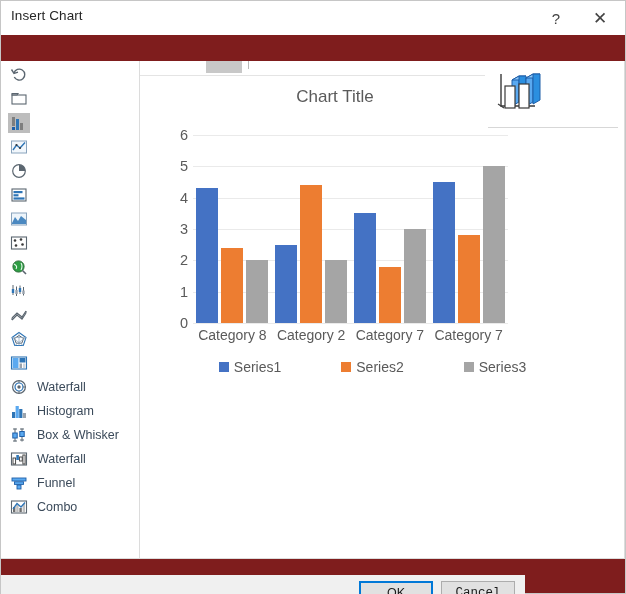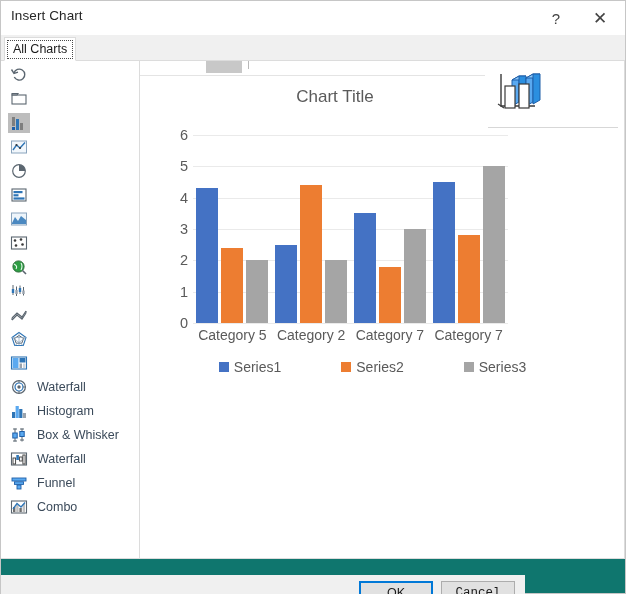--- a/index.html
+++ b/index.html
@@ -7,21 +7,21 @@
     margin: 0; padding: 0;
     width: 626px; height: 594px;
     overflow: hidden;
     background: #ffffff;
     font-family: "Liberation Sans", sans-serif;
   }
 
   #dialog {
     position: relative;
     width: 626px; height: 594px;
-    background: #0f766e;
+    background: #7f1d1d;
     border: 1px solid #c6c6c6;
   }
 
   
   #titlebar {
     position: absolute; left: 0; top: 0;
     width: 624px; height: 34px;
     background: #ffffff;
   }
   #dialog-title {
@@ -233,26 +233,20 @@
 <body>
 
 <div id="dialog">
 
   <div id="titlebar">
     <div id="dialog-title">Insert Chart</div>
     <div id="help-btn" class="title-btn">?</div>
     <div id="close-btn" class="title-btn">✕</div>
   </div>
 
-  <div id="tabstrip">
-    <div id="tab-all-charts">
-      <span>All Charts</span>
-      <span class="focusring"></span>
-    </div>
-  </div>
 
   <div id="body">
 
     <div id="type-list">
         <div class="type-item">
           <span class="ico">
             <svg width="18" height="16" viewBox="0 0 18 16">
               <path d="M4 6 A5.5 5.5 0 1 1 4.3 10" fill="none" stroke="#5b6670" stroke-width="1.4"></path>
               <path d="M1.5 2.5 L4 6.4 L8 5.2" fill="none" stroke="#5b6670" stroke-width="1.4"></path>
             </svg>
@@ -535,21 +529,21 @@
             </div>
             <div class="legend-entry">
               <span class="legend-swatch" style="background: rgb(237, 125, 49);"></span>
               <span>Series2</span>
             </div>
             <div class="legend-entry">
               <span class="legend-swatch" style="background: rgb(165, 165, 165);"></span>
               <span>Series3</span>
             </div>
           </div>
-      <div class="cat-label" style="left: 53px; width: 78.75px;">Category 5</div>
+      <div class="cat-label" style="left: 53px; width: 78.75px;">Category 8</div>
           <div class="cat-label" style="left: 131.75px; width: 78.75px;">Category 2</div>
           <div class="cat-label" style="left: 210.5px; width: 78.75px;">Category 7</div>
           <div class="cat-label" style="left: 289.25px; width: 78.75px;">Category 7</div>
         </div>
 
       <div id="right-pane-edge"></div>
     </div>
   </div>
 
   <div id="footer">

